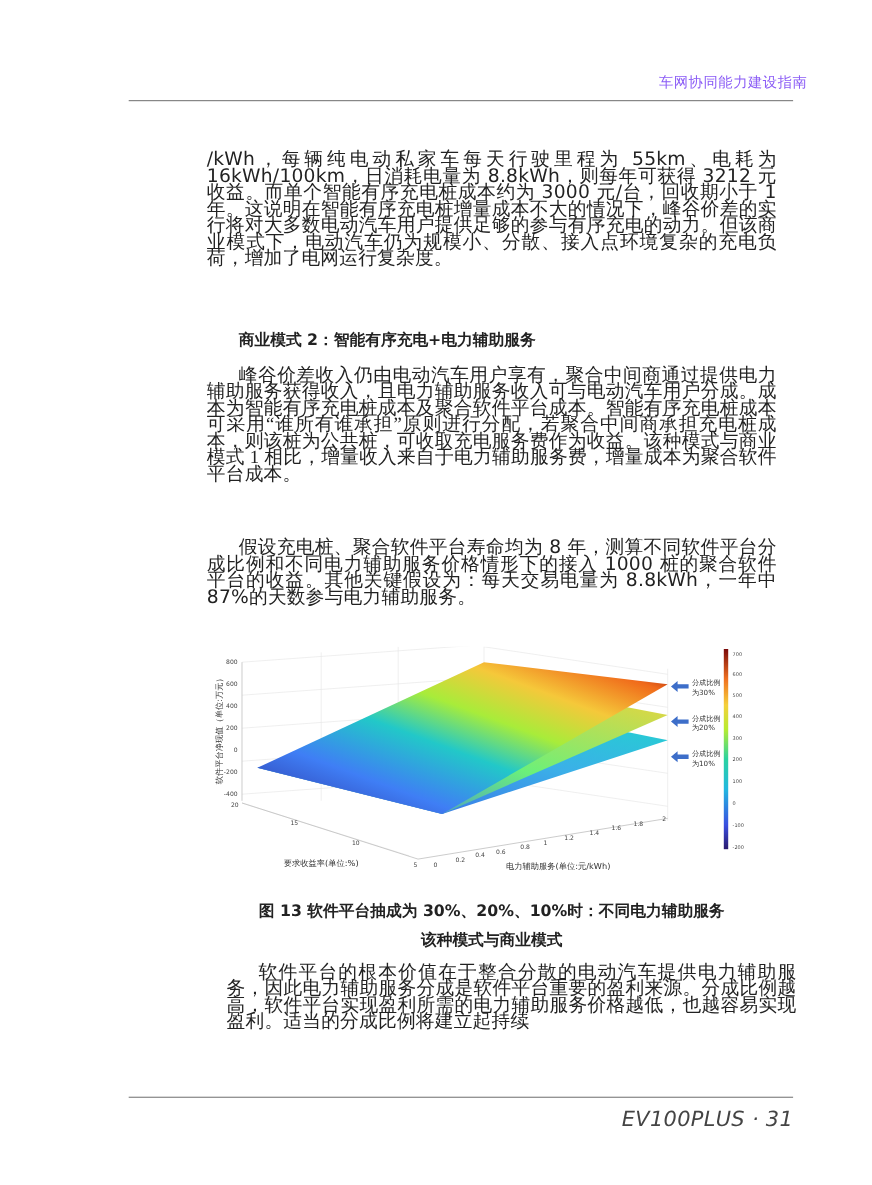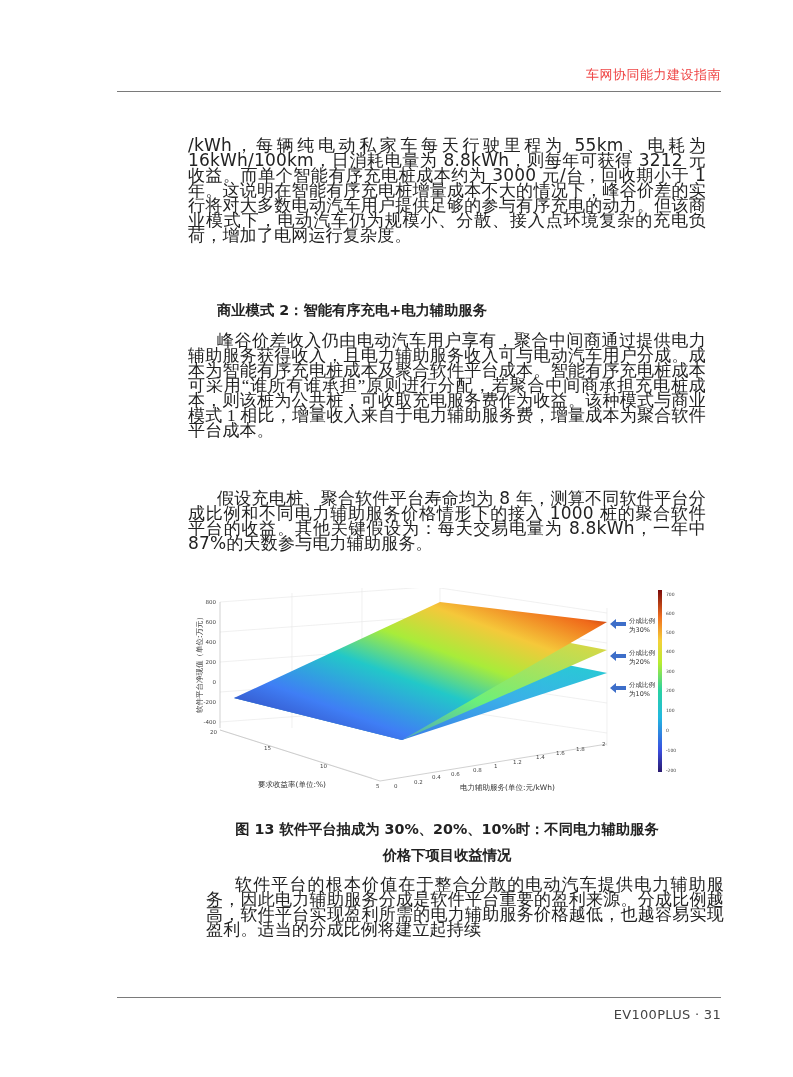--- a/index.html
+++ b/index.html
@@ -1,21 +1,21 @@
 <!DOCTYPE html>
 <html><head>
 <meta charset="utf-8">
 <style>
   html, body { margin:0; padding:0; background:#fff; }
   body { width:793px; height:1077px; position:relative; overflow:hidden;
          font-family:"DejaVu Sans","Liberation Sans",sans-serif; color:#222; }
-  .header-title { position:absolute; right:72px; top:66px; font-size:13px; color:#ef4444; letter-spacing:0.5px; }
+  .header-title { position:absolute; right:59px; top:66px; font-size:13px; color:#8b5cf6; letter-spacing:0.5px; }
   .header-rule { position:absolute; left:117px; right:72px; top:91px; height:1px; background:#7a7a7a; }
   .footer-rule { position:absolute; left:117px; right:72px; top:997px; height:1px; background:#7a7a7a; }
-  .footer-text { position:absolute; right:72px; top:1007px; font-size:13px; color:#444; letter-spacing:0.3px; }
+  .footer-text { position:absolute; right:72px; top:1007px; font-size:19px; color:#444; letter-spacing:0.3px;font-style:italic; }
   .content { position:absolute; left:188px; width:518px; }
   .para { font-size:17px; line-height:15px; text-align:justify; margin:0; letter-spacing:0.2px; }
   .para.indent { text-indent:29px; }
   .heading { font-size:14.3px; line-height:28px; font-weight:bold; margin:0; padding-left:29px; }
   .figure { position:absolute; left:192px; top:588px; width:500px; height:212px; }
   .caption { position:absolute; left:188px; width:518px; text-align:center; font-size:14.3px; line-height:28px; font-weight:bold; }
   .fig-svg text { font-family:"DejaVu Sans",sans-serif; }
 </style>
 </head>
 <body>
@@ -161,20 +161,20 @@
         <text x="474" y="104">200</text>
       <text x="474" y="124">100</text>
         <text x="474" y="144">0</text>
         <text x="474" y="164">-100</text>
       <text x="474" y="184">-200</text>
     </g>
   </svg>
 </div>
 
 <div class="caption" style="top:815px;">图 13 软件平台抽成为 30%、20%、10%时：不同电力辅助服务</div>
-<div class="caption" style="top:841px;">价格下项目收益情况</div>
+<div class="caption" style="top:841px;">该种模式与商业模式</div>
 
 <div class="content" style="top:877px;margin-left:18px;">
   <p class="para indent">软件平台的根本价值在于整合分散的电动汽车提供电力辅助服务，因此电力辅助服务分成是软件平台重要的盈利来源。分成比例越高，软件平台实现盈利所需的电力辅助服务价格越低，也越容易实现盈利。适当的分成比例将建立起持续</p>
 </div>
 
 <div class="footer-rule"></div>
 <div class="footer-text">EV100PLUS · 31</div>
 
 </body></html>

